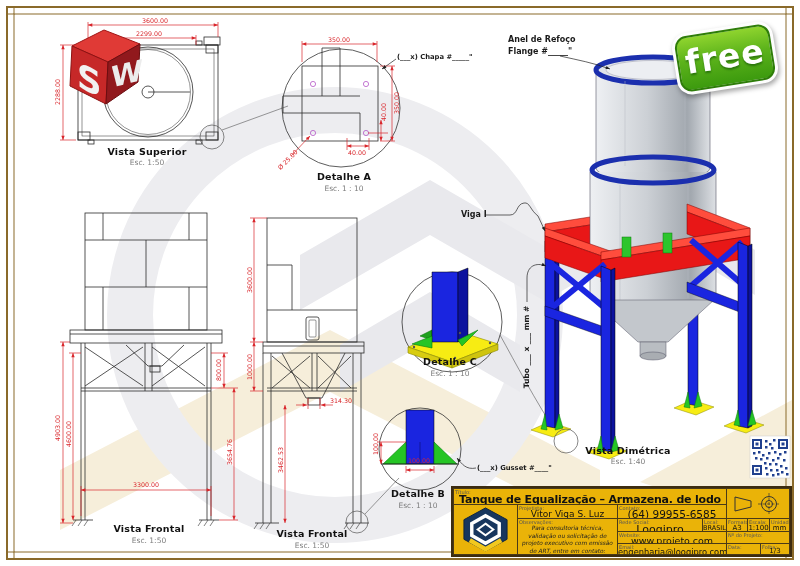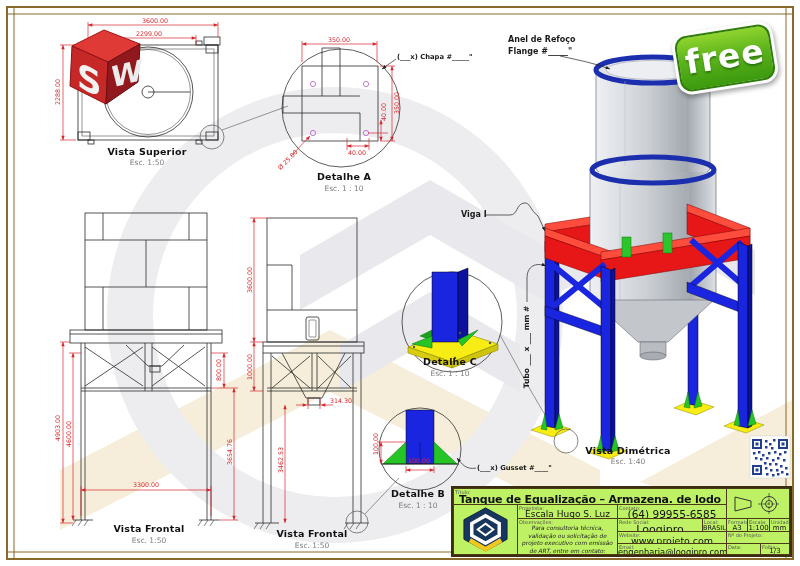--- a/index.html
+++ b/index.html
@@ -20,21 +20,21 @@
   .free{position:absolute;left:674px;top:27px;width:102px;height:62px;transform:rotate(-9deg);
         background:#fdfdfd;border-radius:15px;box-shadow:1px 3px 5px rgba(0,0,0,.35);padding:3px;box-sizing:border-box;}
   .free-in{width:100%;height:100%;border-radius:12px;border:2px solid #2e7d09;box-sizing:border-box;
         background:linear-gradient(180deg,#8fd42e 0%,#5cb31b 45%,#3c9a0e 100%);
         display:flex;align-items:center;justify-content:center;}
   .free-in span{color:#fff;font-size:33px;font-weight:bold;letter-spacing:1px;
         text-shadow:0 2px 2px rgba(0,60,0,.45);transform:translateY(-2px);}
   
   .tb{position:absolute;left:451px;top:486px;width:341px;height:71px;background:#fff;
       border:2px solid #3c2c10;box-sizing:border-box;}
-  .cell{position:absolute;border:1px solid #4a3a18;box-sizing:border-box;background:#bef264;overflow:hidden;}
+  .cell{position:absolute;border:1px solid #4a3a18;box-sizing:border-box;background:#eab308;overflow:hidden;}
   .flab{position:absolute;left:1px;top:0px;font-size:5px;color:#555;}
   .fval{position:absolute;left:0;right:0;text-align:center;color:#111;}
   .tb-title{font-size:11px;font-weight:bold;top:4px;letter-spacing:-0.2px;}
   .obs{font-style:italic;font-size:5.8px;line-height:1.3;text-align:center;padding:6px 2px 0 2px;color:#222;}
 </style>
 </head>
 <body>
 
 <div class="sheet">
 
@@ -431,21 +431,21 @@
   <div class="cell" style="left:0;top:16px;width:65px;height:51px">
     <svg width="63" height="49" viewBox="0 0 64 50" style="position:absolute;left:0;top:0">
       <polygon points="32,3 54,15 54,35 32,47 10,35 10,15" fill="#17365e" stroke="#0c2340" stroke-width="1"></polygon>
       <polygon points="32,11 46,19 46,31 32,39 18,31 18,19" fill="none" stroke="#fff" stroke-width="3.5"></polygon>
       <polygon points="32,19 40,25 32,31 24,25" fill="none" stroke="#fff" stroke-width="2"></polygon>
       <polyline points="16,36 32,45 48,36" fill="none" stroke="#f2c81e" stroke-width="4.5"></polyline>
     </svg>
   </div>
   <div class="cell" style="left:64px;top:16px;width:101px;height:15px">
     <span class="flab">Projetista:</span>
-    <div class="fval" style="top:4px;font-size:9px">Escala Hugo S. Luz</div>
+    <div class="fval" style="top:4px;font-size:9px">Vitor Viga S. Luz</div>
   </div>
   <div class="cell" style="left:164px;top:16px;width:110px;height:15px">
     <span class="flab">Contato:</span>
     <div class="fval" style="top:3px;font-size:10.5px">(64) 99955-6585</div>
   </div>
   <div class="cell" style="left:64px;top:30px;width:101px;height:37px">
     <span class="flab">Observações:</span>
     <div class="obs">Para consultoria técnica, validação ou solicitação de projeto executivo com emissão de ART, entre em contato:</div>
   </div>
   <div class="cell" style="left:164px;top:30px;width:86px;height:14px">

